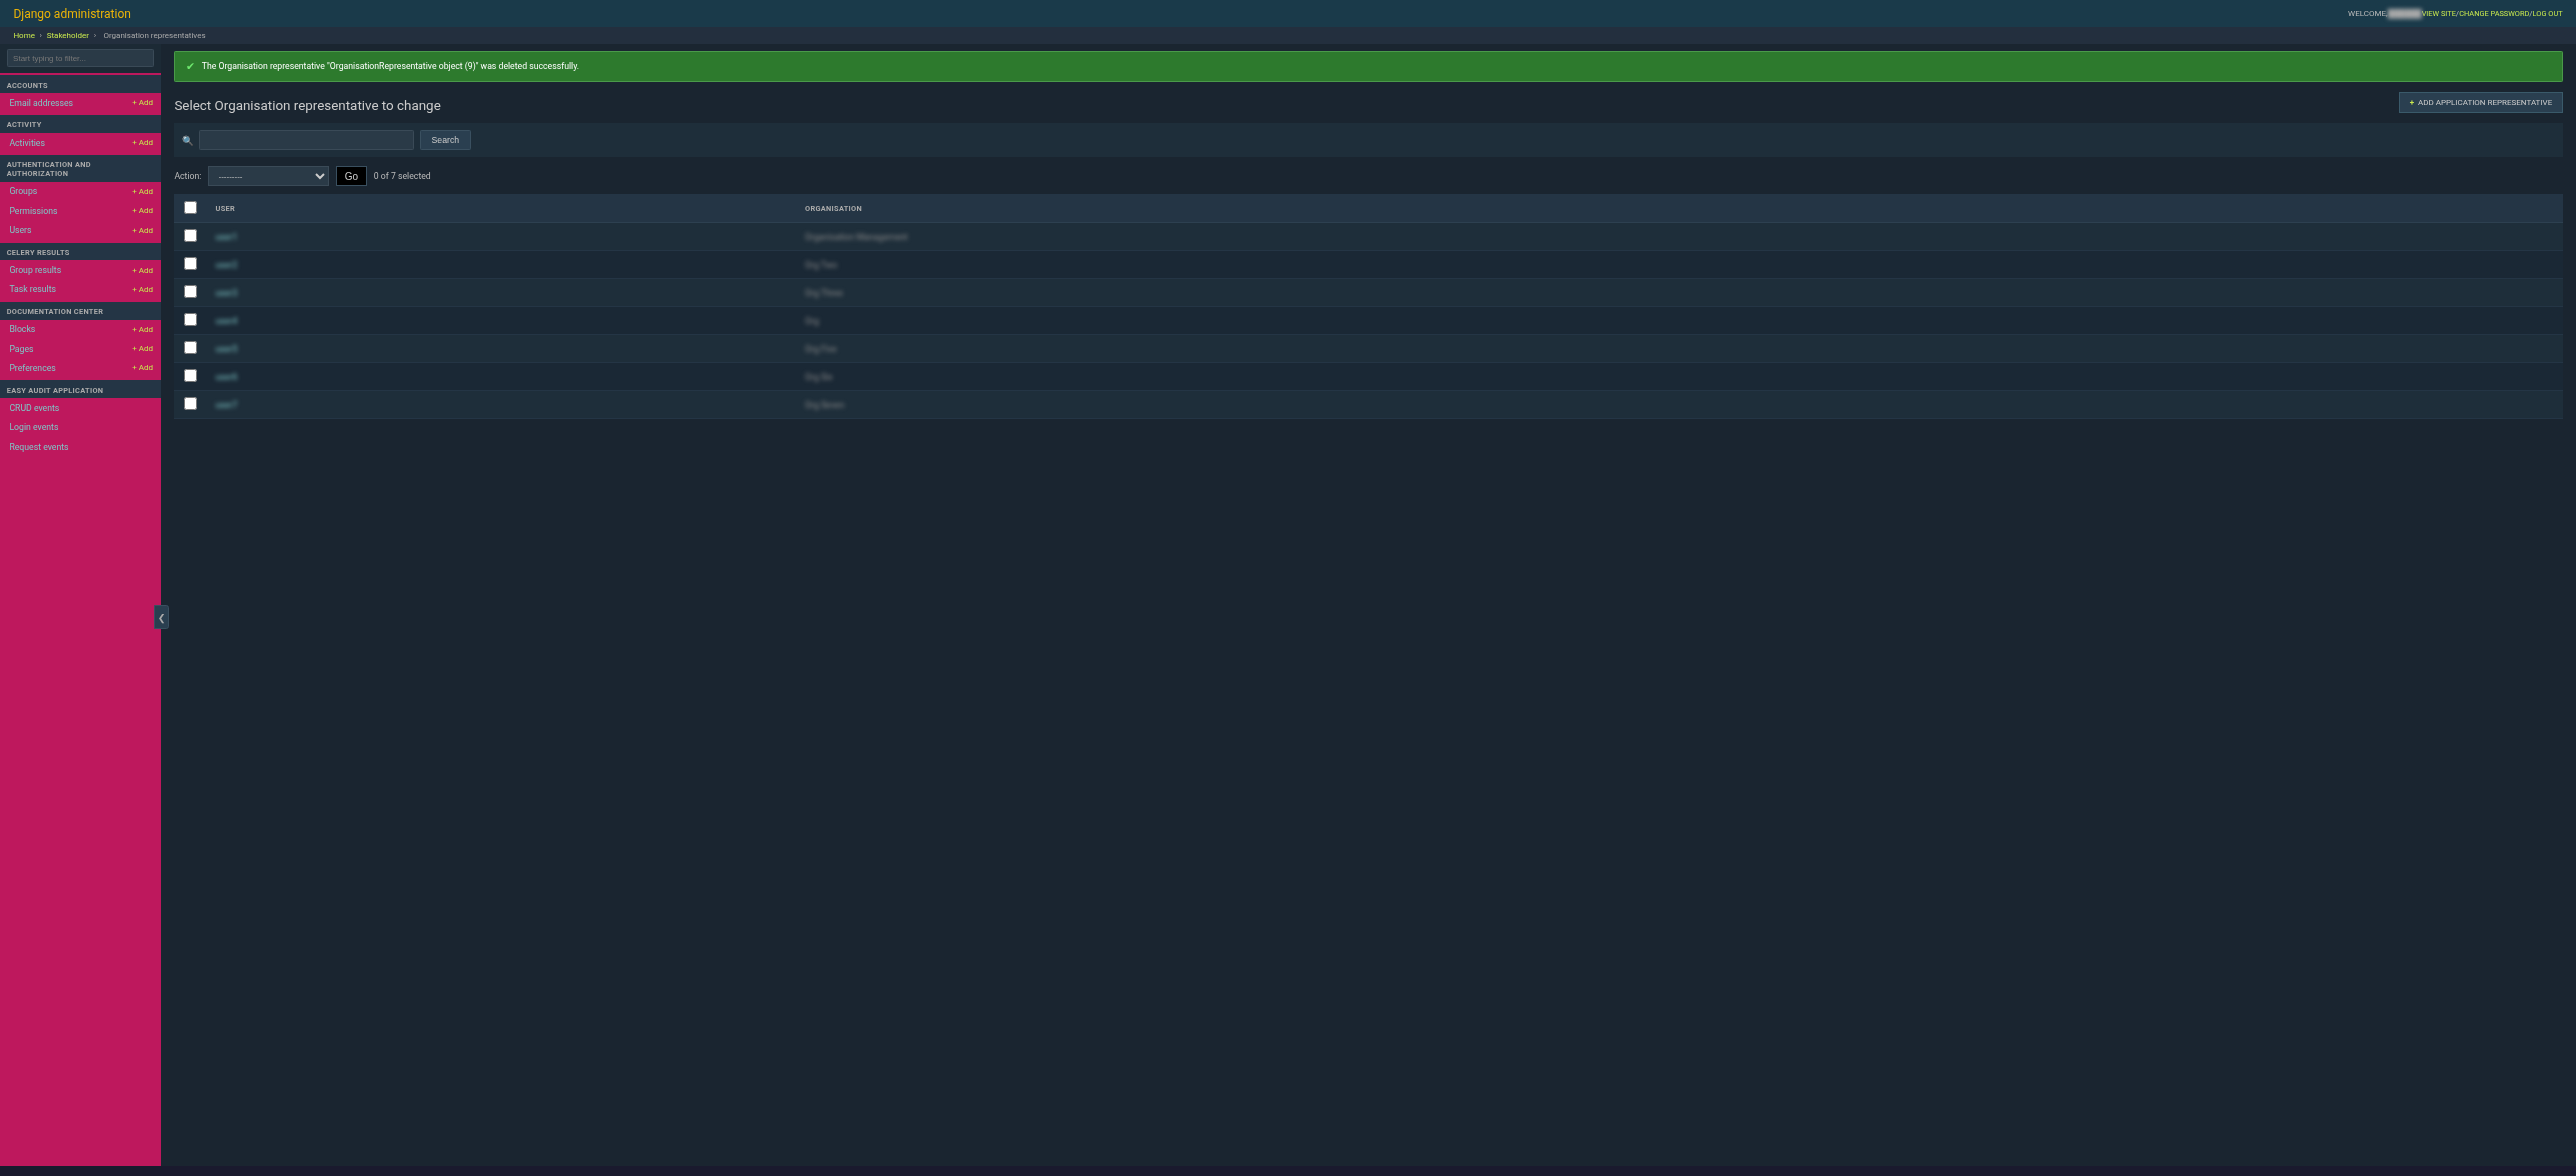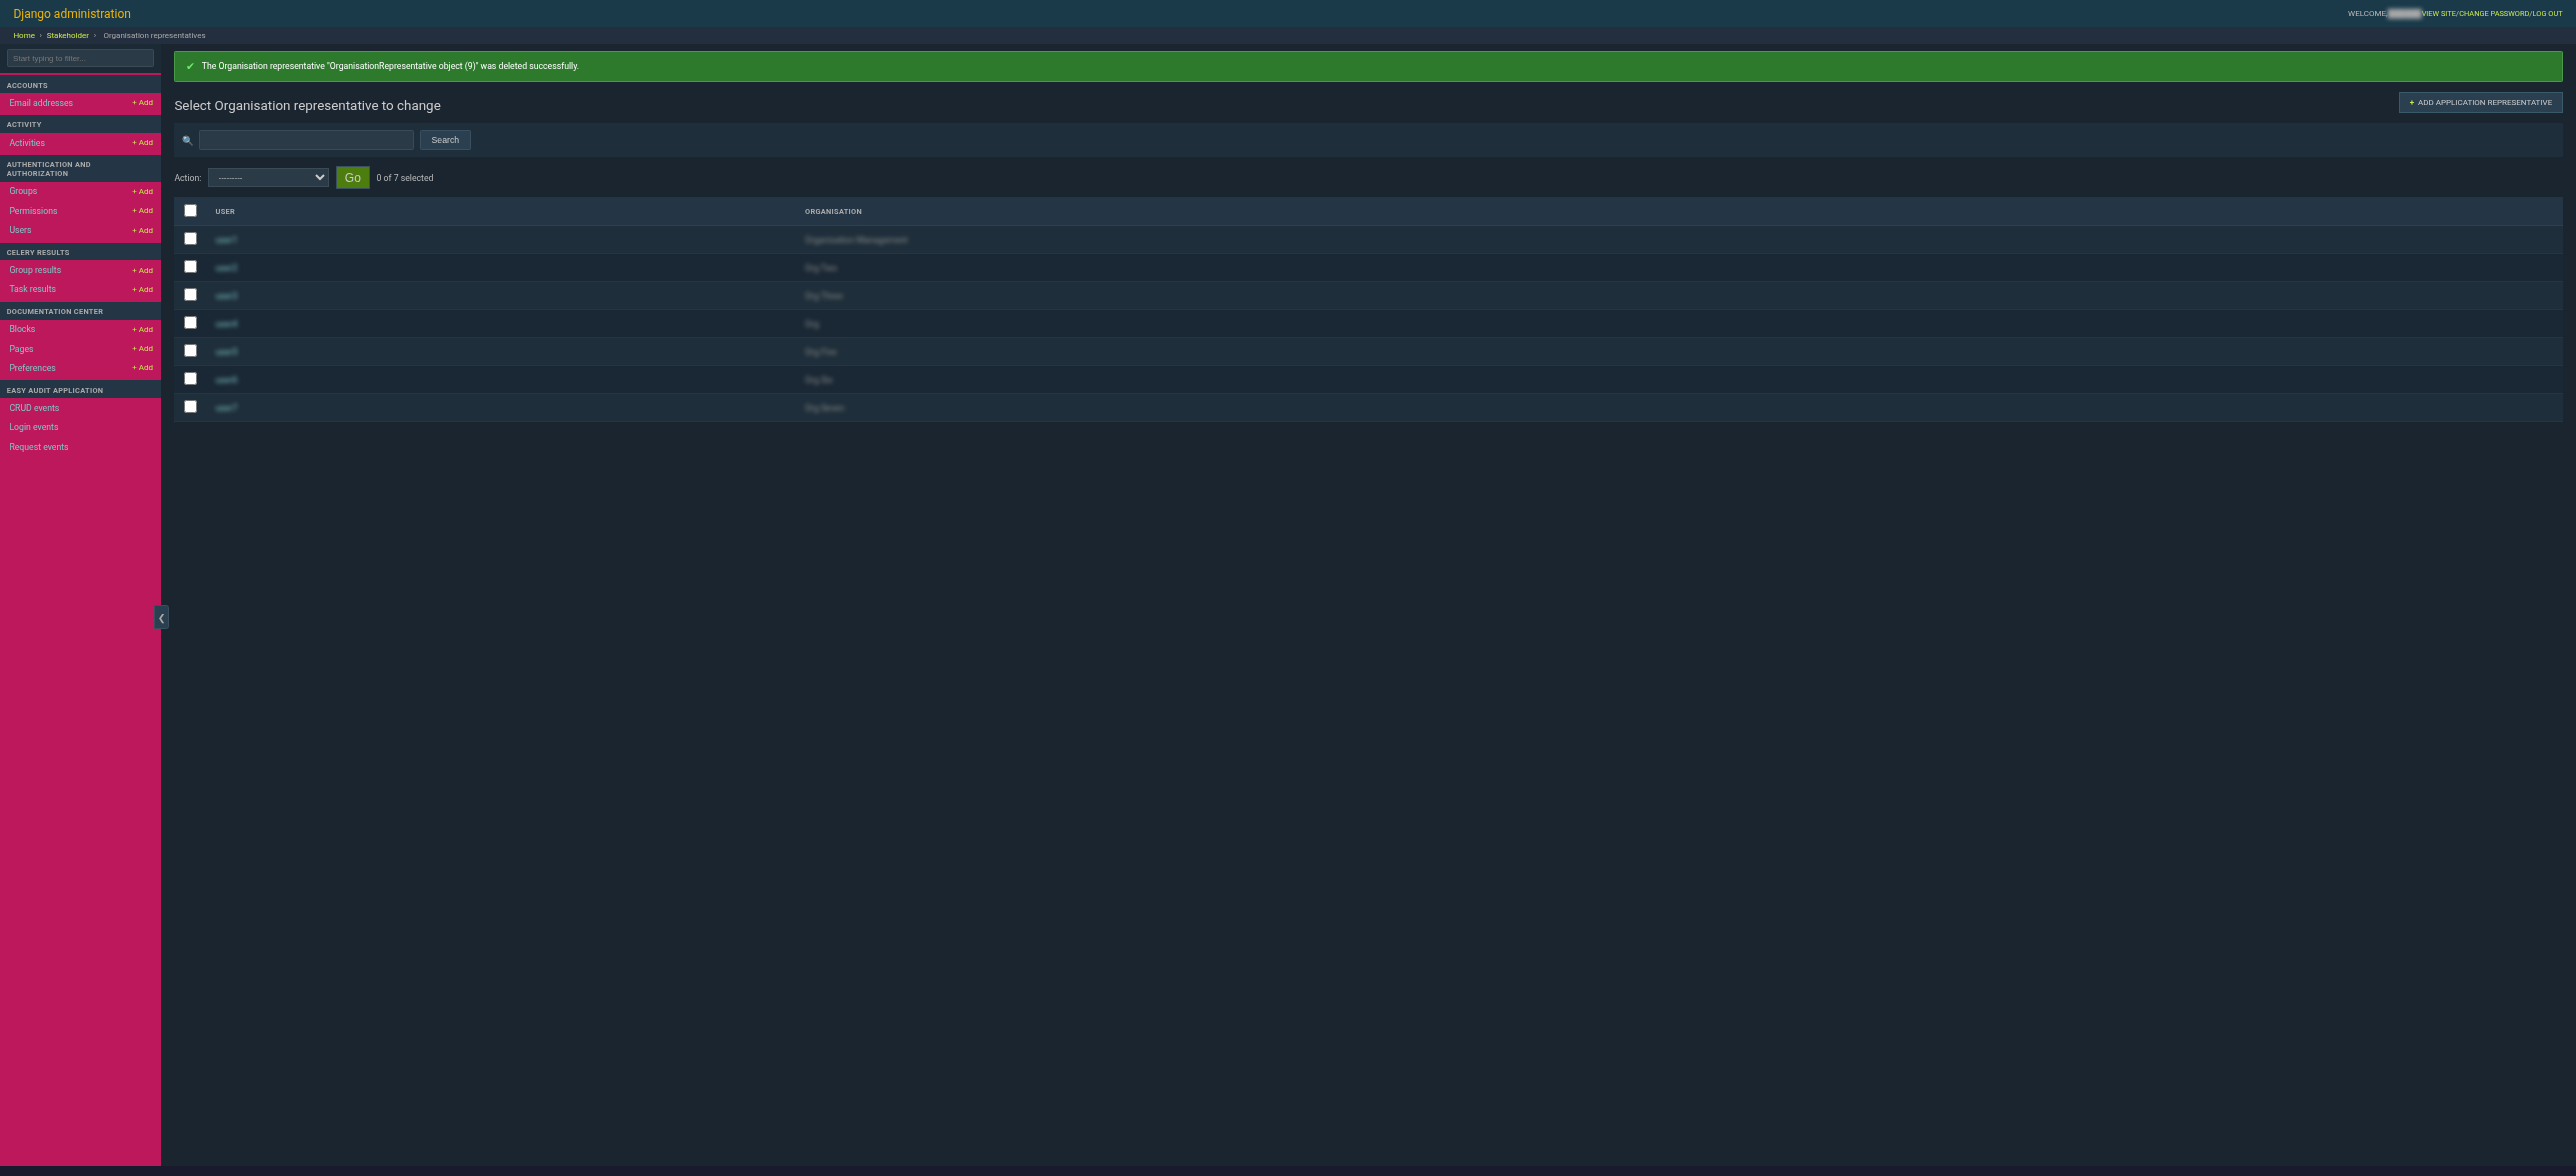--- a/index.html
+++ b/index.html
@@ -209,24 +209,24 @@
     .action-select {
       padding: 3.4px 5.4px;
       background: #2a3a47;
       border: 0.7px solid #3a4a57;
       color: #ccc;
       font-size: 8px;
       min-width: 121px;
     }
     .action-go-btn {
       padding: 3.4px 8px;
-      background: #4d7c0f;
+      background: #000000;
       border: 0.7px solid #3a5060;
       color: #ccc;
-      font-size: 12px;
+      font-size: 10px;
       cursor: pointer;
       text-align: right;
     }
     .selected-count { color: #bbb; font-size: 8.7px; }
 
     
     .data-table {
       width: 100%;
       border-collapse: collapse;
       font-size: 8.7px;

